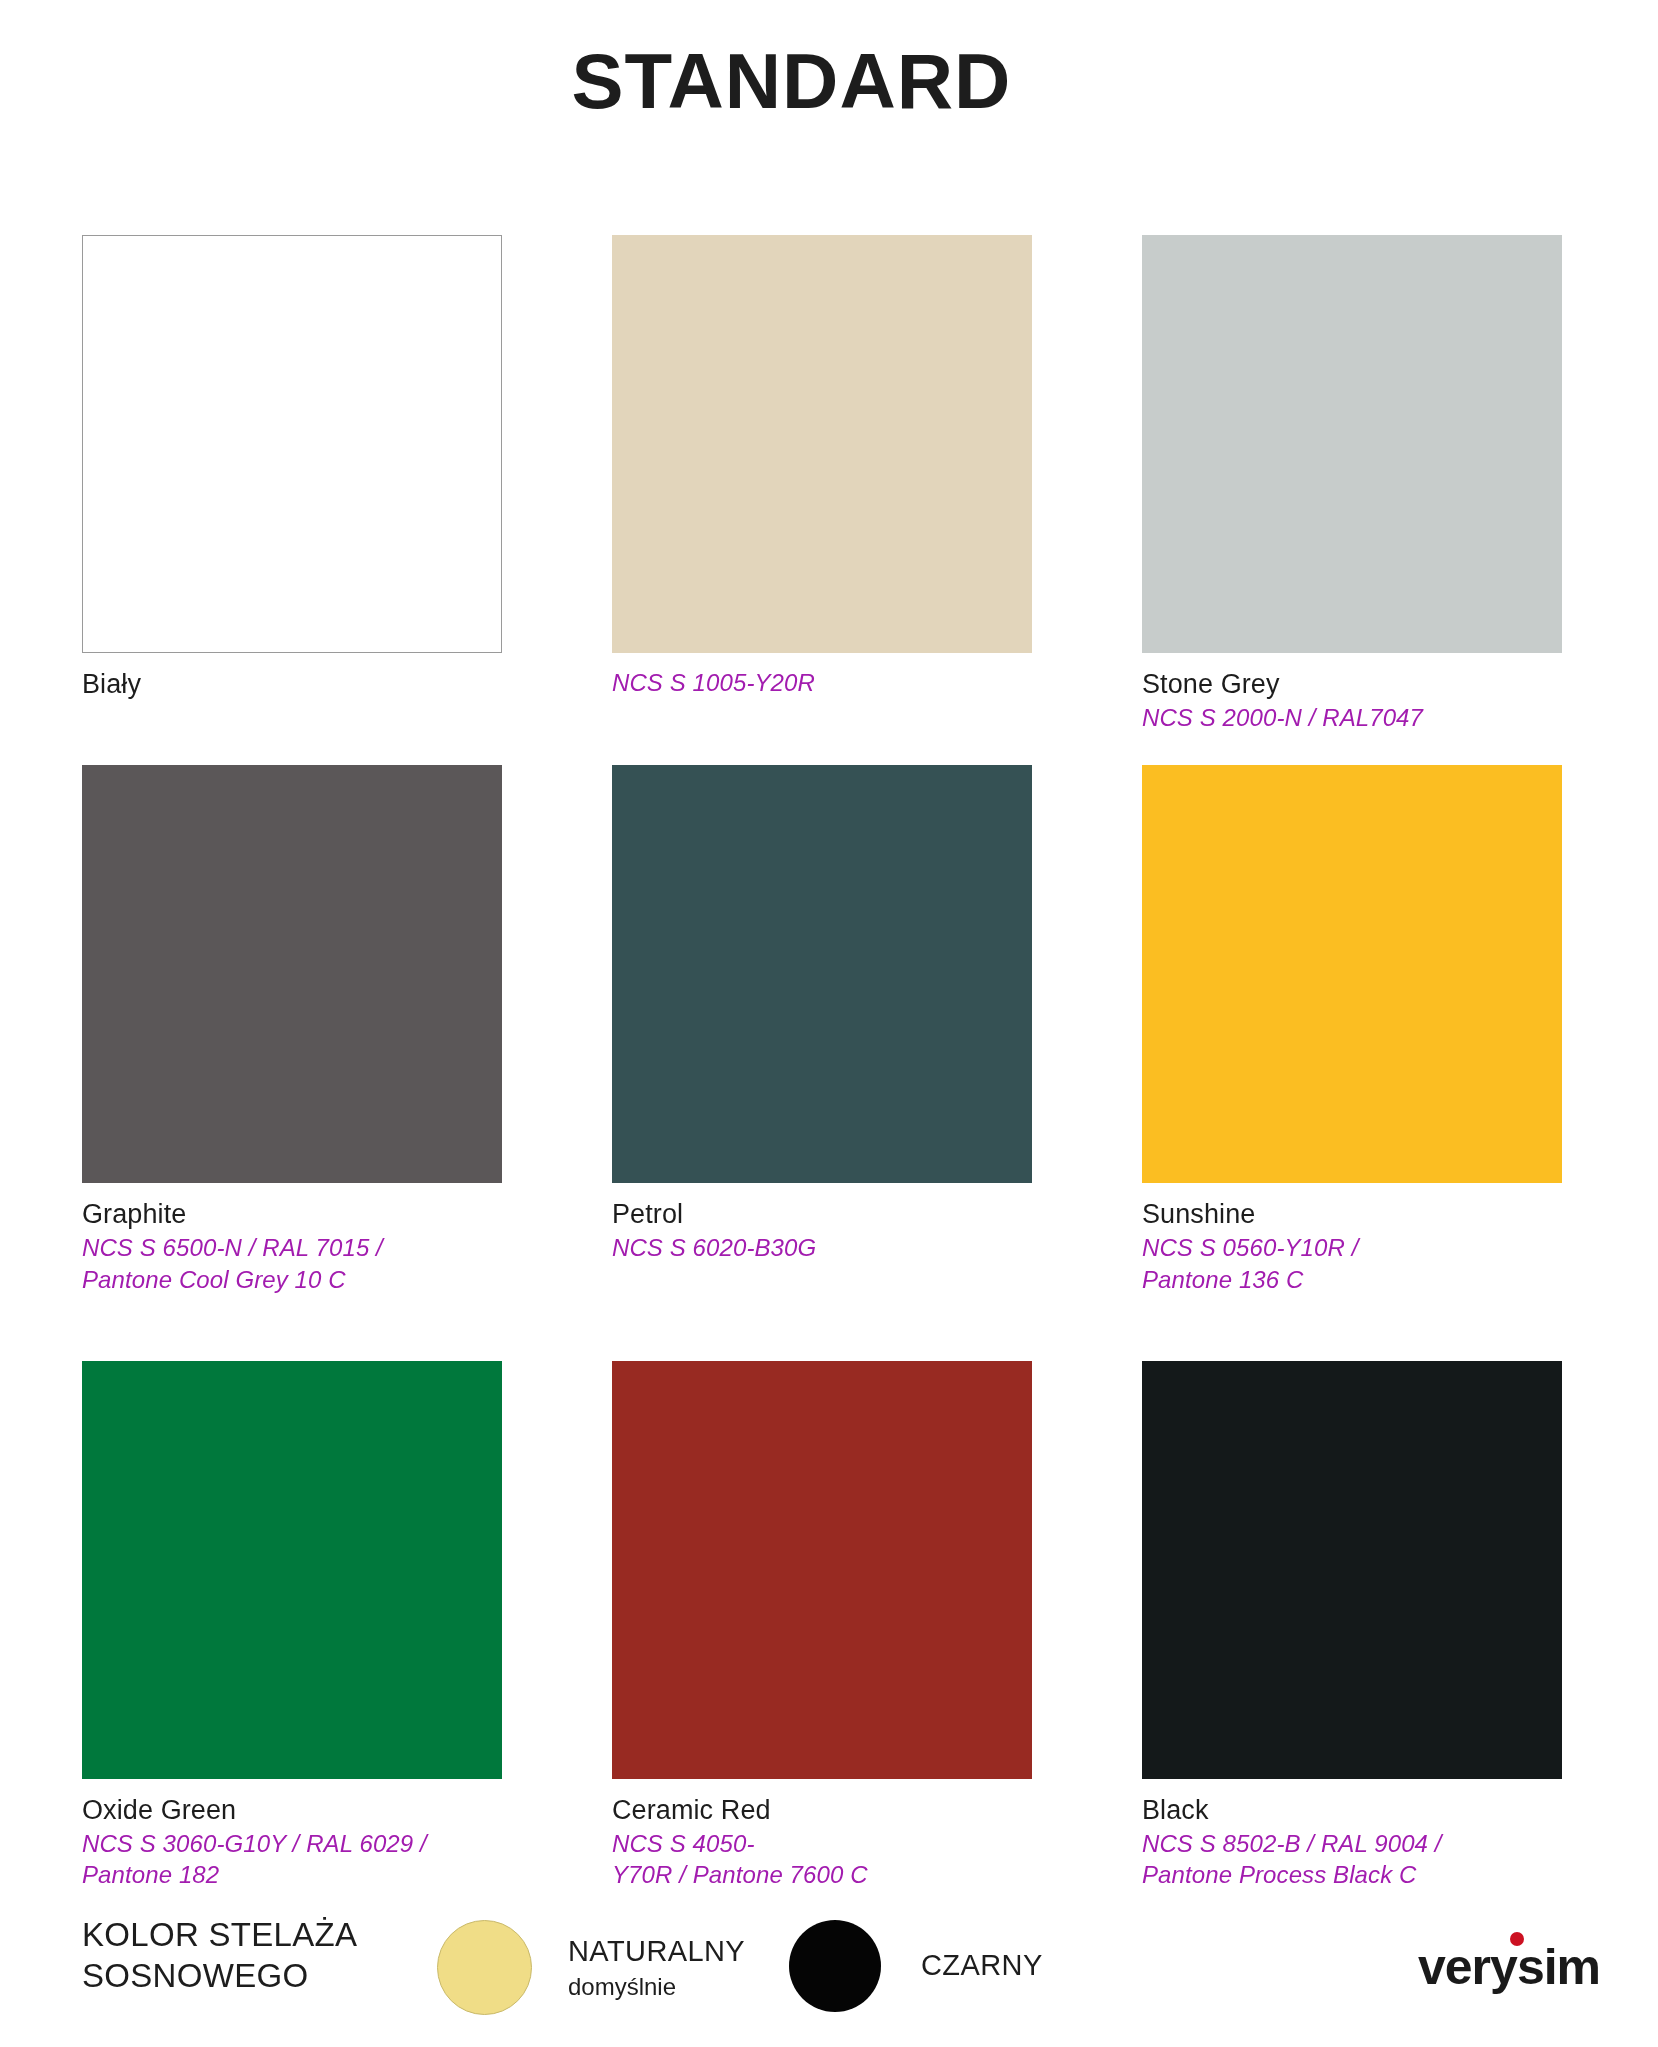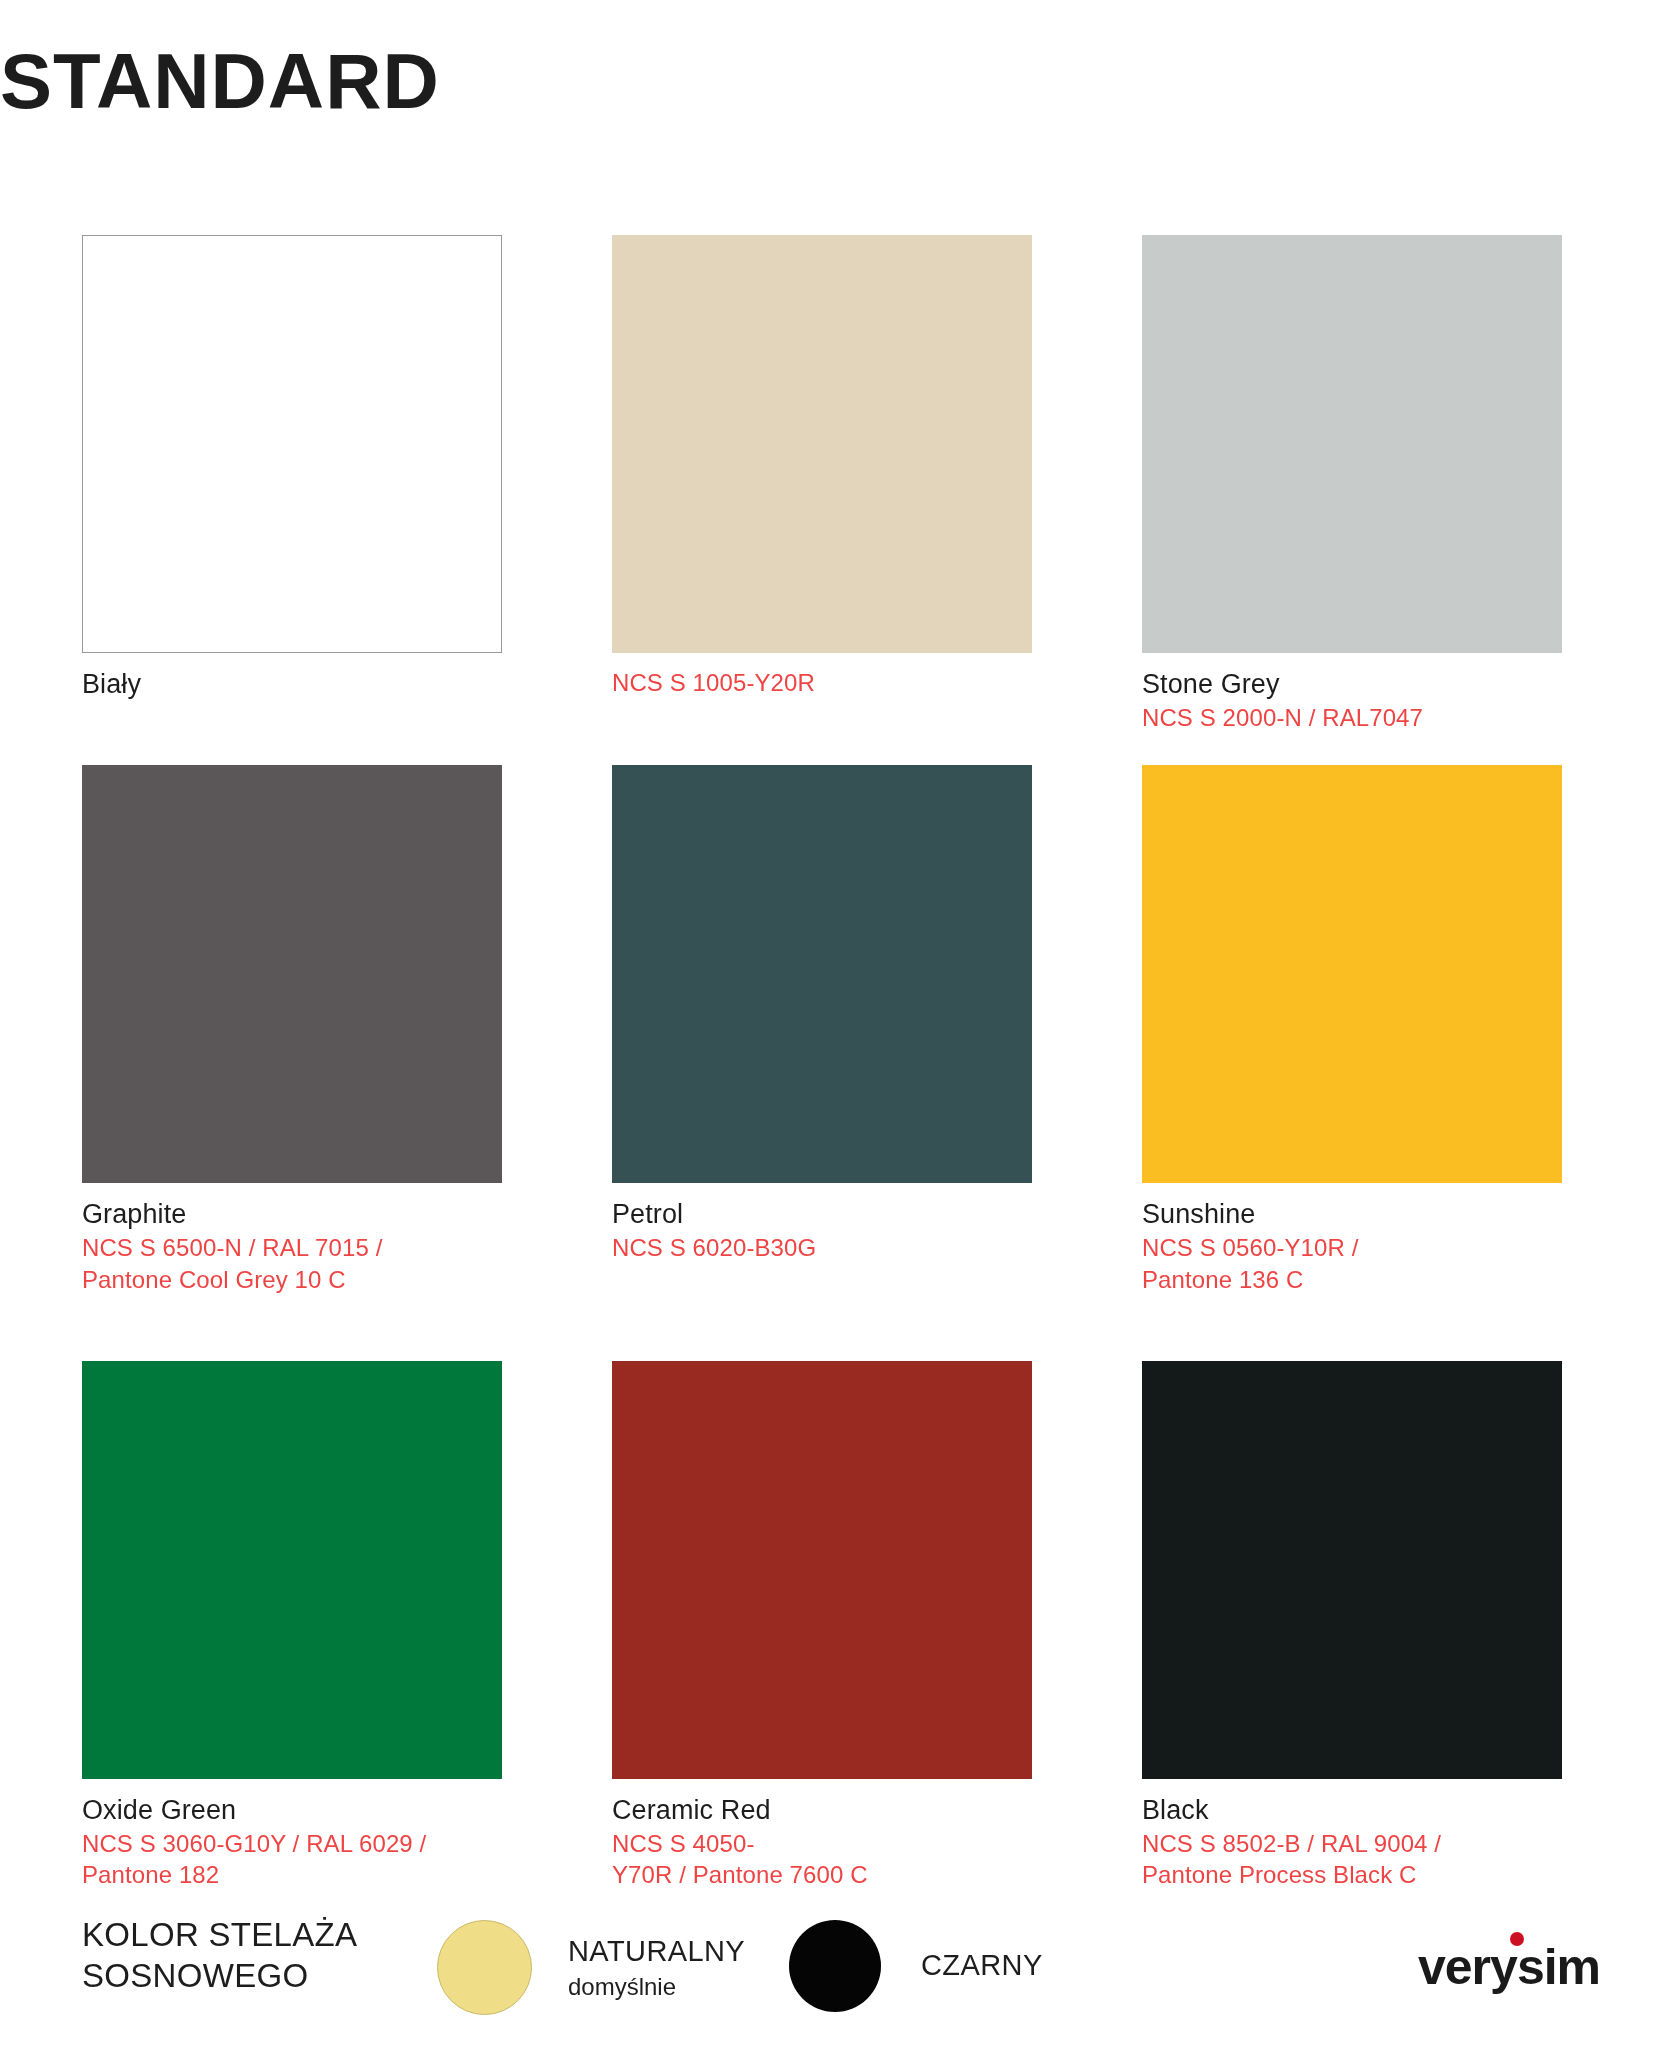--- a/index.html
+++ b/index.html
@@ -20,21 +20,21 @@
     overflow: hidden;
     box-sizing: border-box;
   }
 
   
   .title {
     position: absolute;
     left: 0;
     top: 42px;
     width: 1583px;
-    text-align: left;
+    text-align: center;
     font-size: 78px;
     font-weight: bold;
     letter-spacing: 1px;
     color: #1d1d1d;
     line-height: 1;
   }
 
   
   .grid {
     position: absolute;
@@ -65,22 +65,23 @@
     margin-top: 14px;
     line-height: 1.30;
   }
   .sw-name {
     font-size: 27px;
     color: #1d1d1d;
     letter-spacing: 0.1px;
   }
   .sw-code {
     font-size: 24px;
-    color: #ef4444;
+    color: #a21caf;
     letter-spacing: 0.1px;
+    font-style: italic;
   }
 
   
   .footer {
     position: absolute;
     left: 82px;
     top: 1905px;
     width: 1500px;
     height: 130px;
   }

